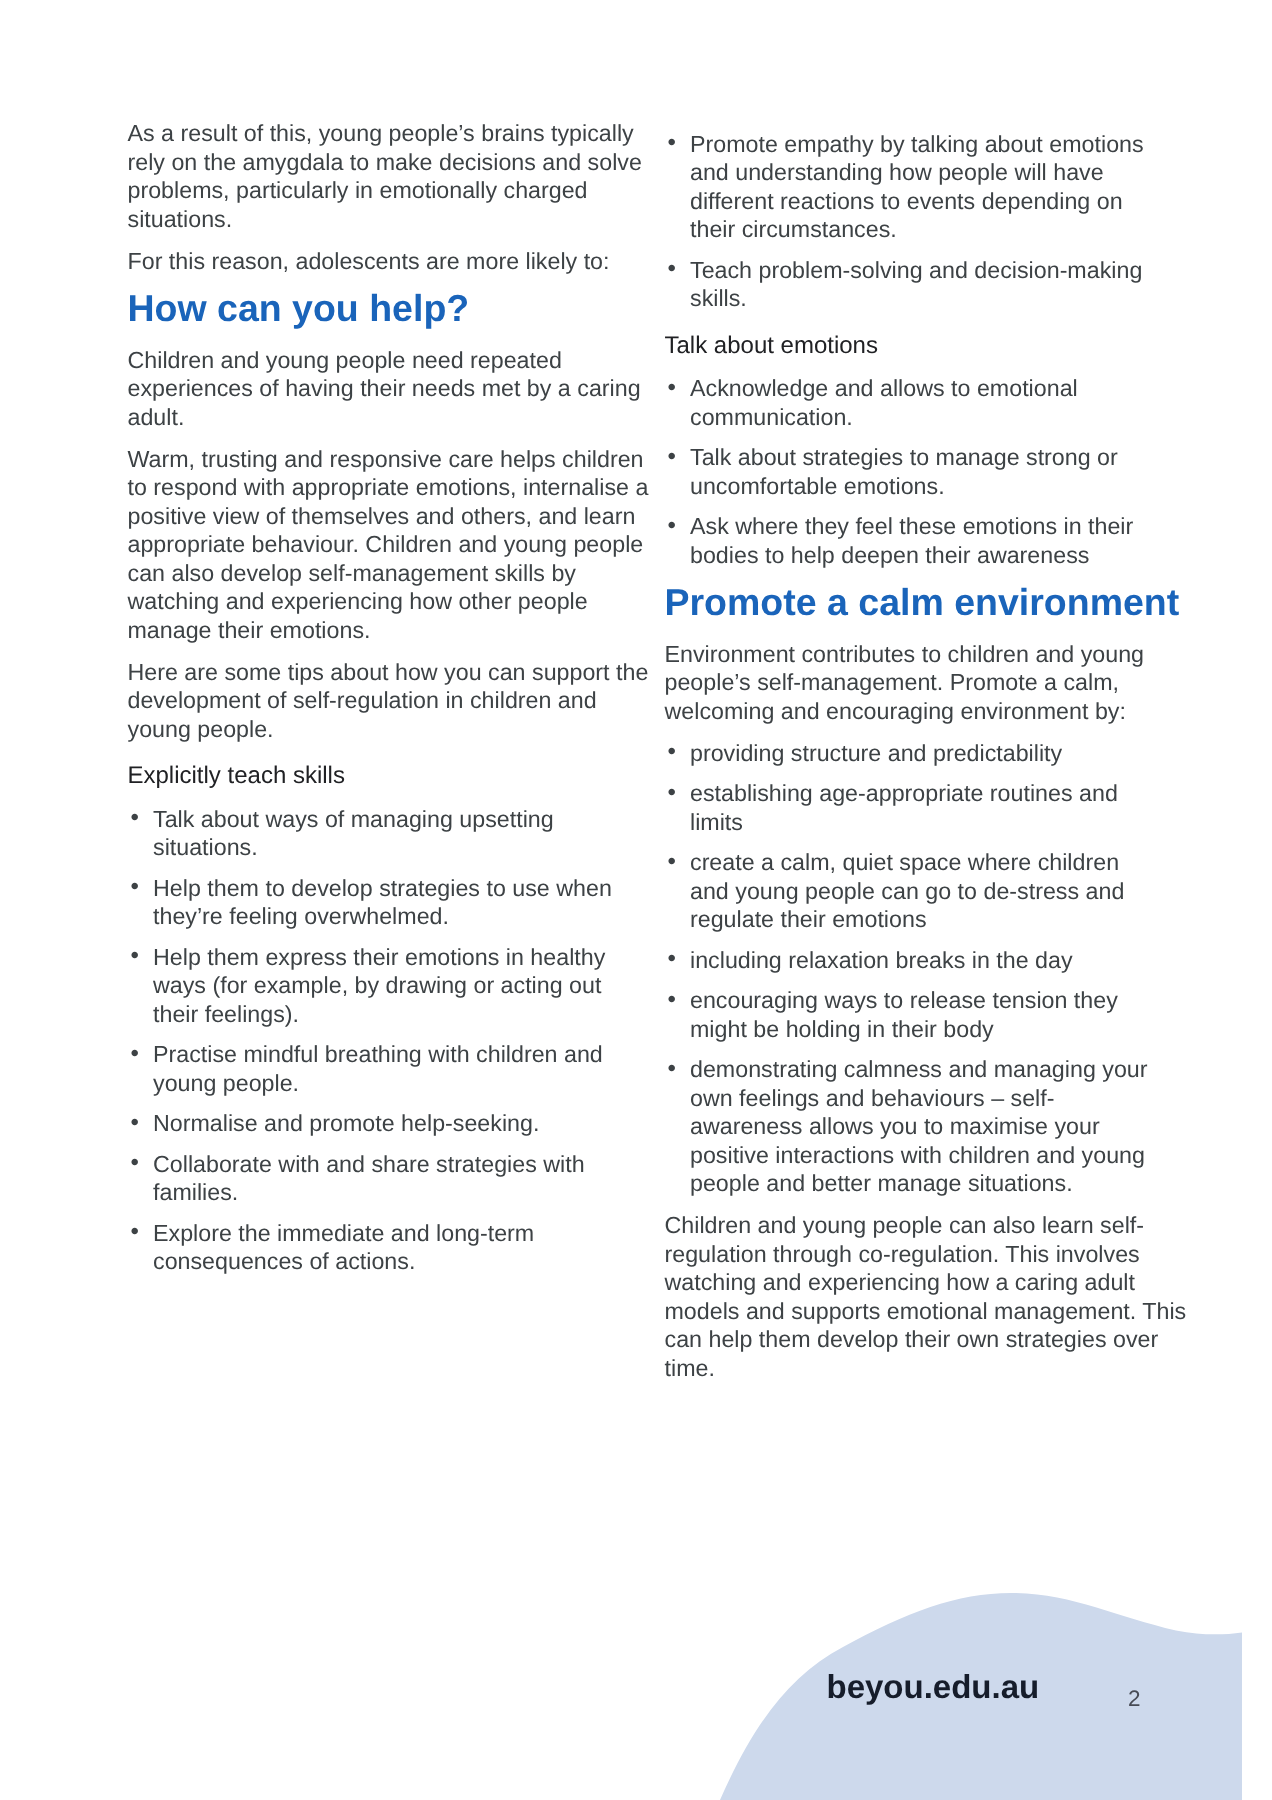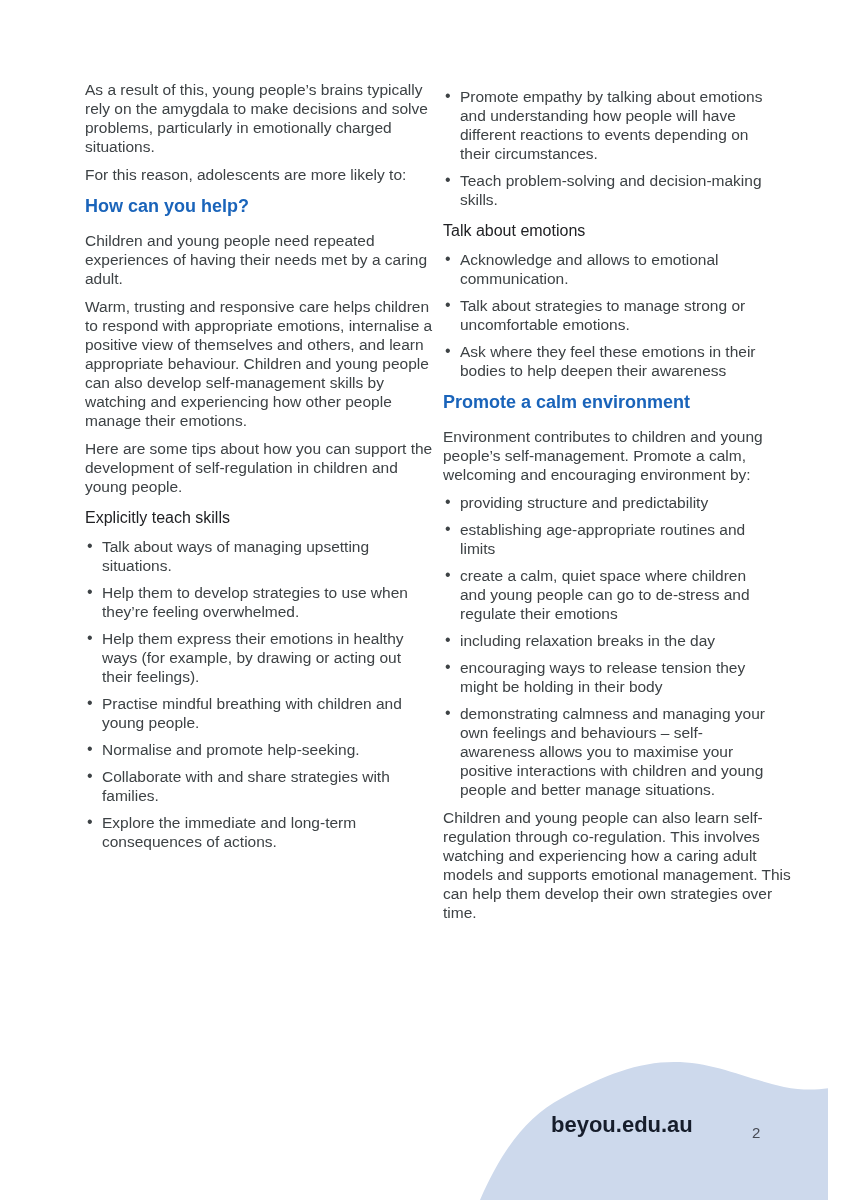--- a/index.html
+++ b/index.html
@@ -15,21 +15,21 @@
     position:absolute;
     top:80px;left:85px;
     width:706px;
     display:flex;
     gap:10px;
   }
   .col{width:348px;flex:0 0 348px;font-size:15.5px;line-height:19px;}
   .col > :first-child{margin-top:0;}
   p{margin:0 0 9px 0;}
   h2{
-    font-size:18px;line-height:27px;
+    font-size:25px;line-height:27px;
     font-weight:bold;
     color:#1a64ba;
     margin:5px 0 11px 0;
   }
   h3{
     font-size:16px;line-height:19px;
     font-weight:normal;
     color:#202124;
     margin:12px 0 10px 0;
   }

